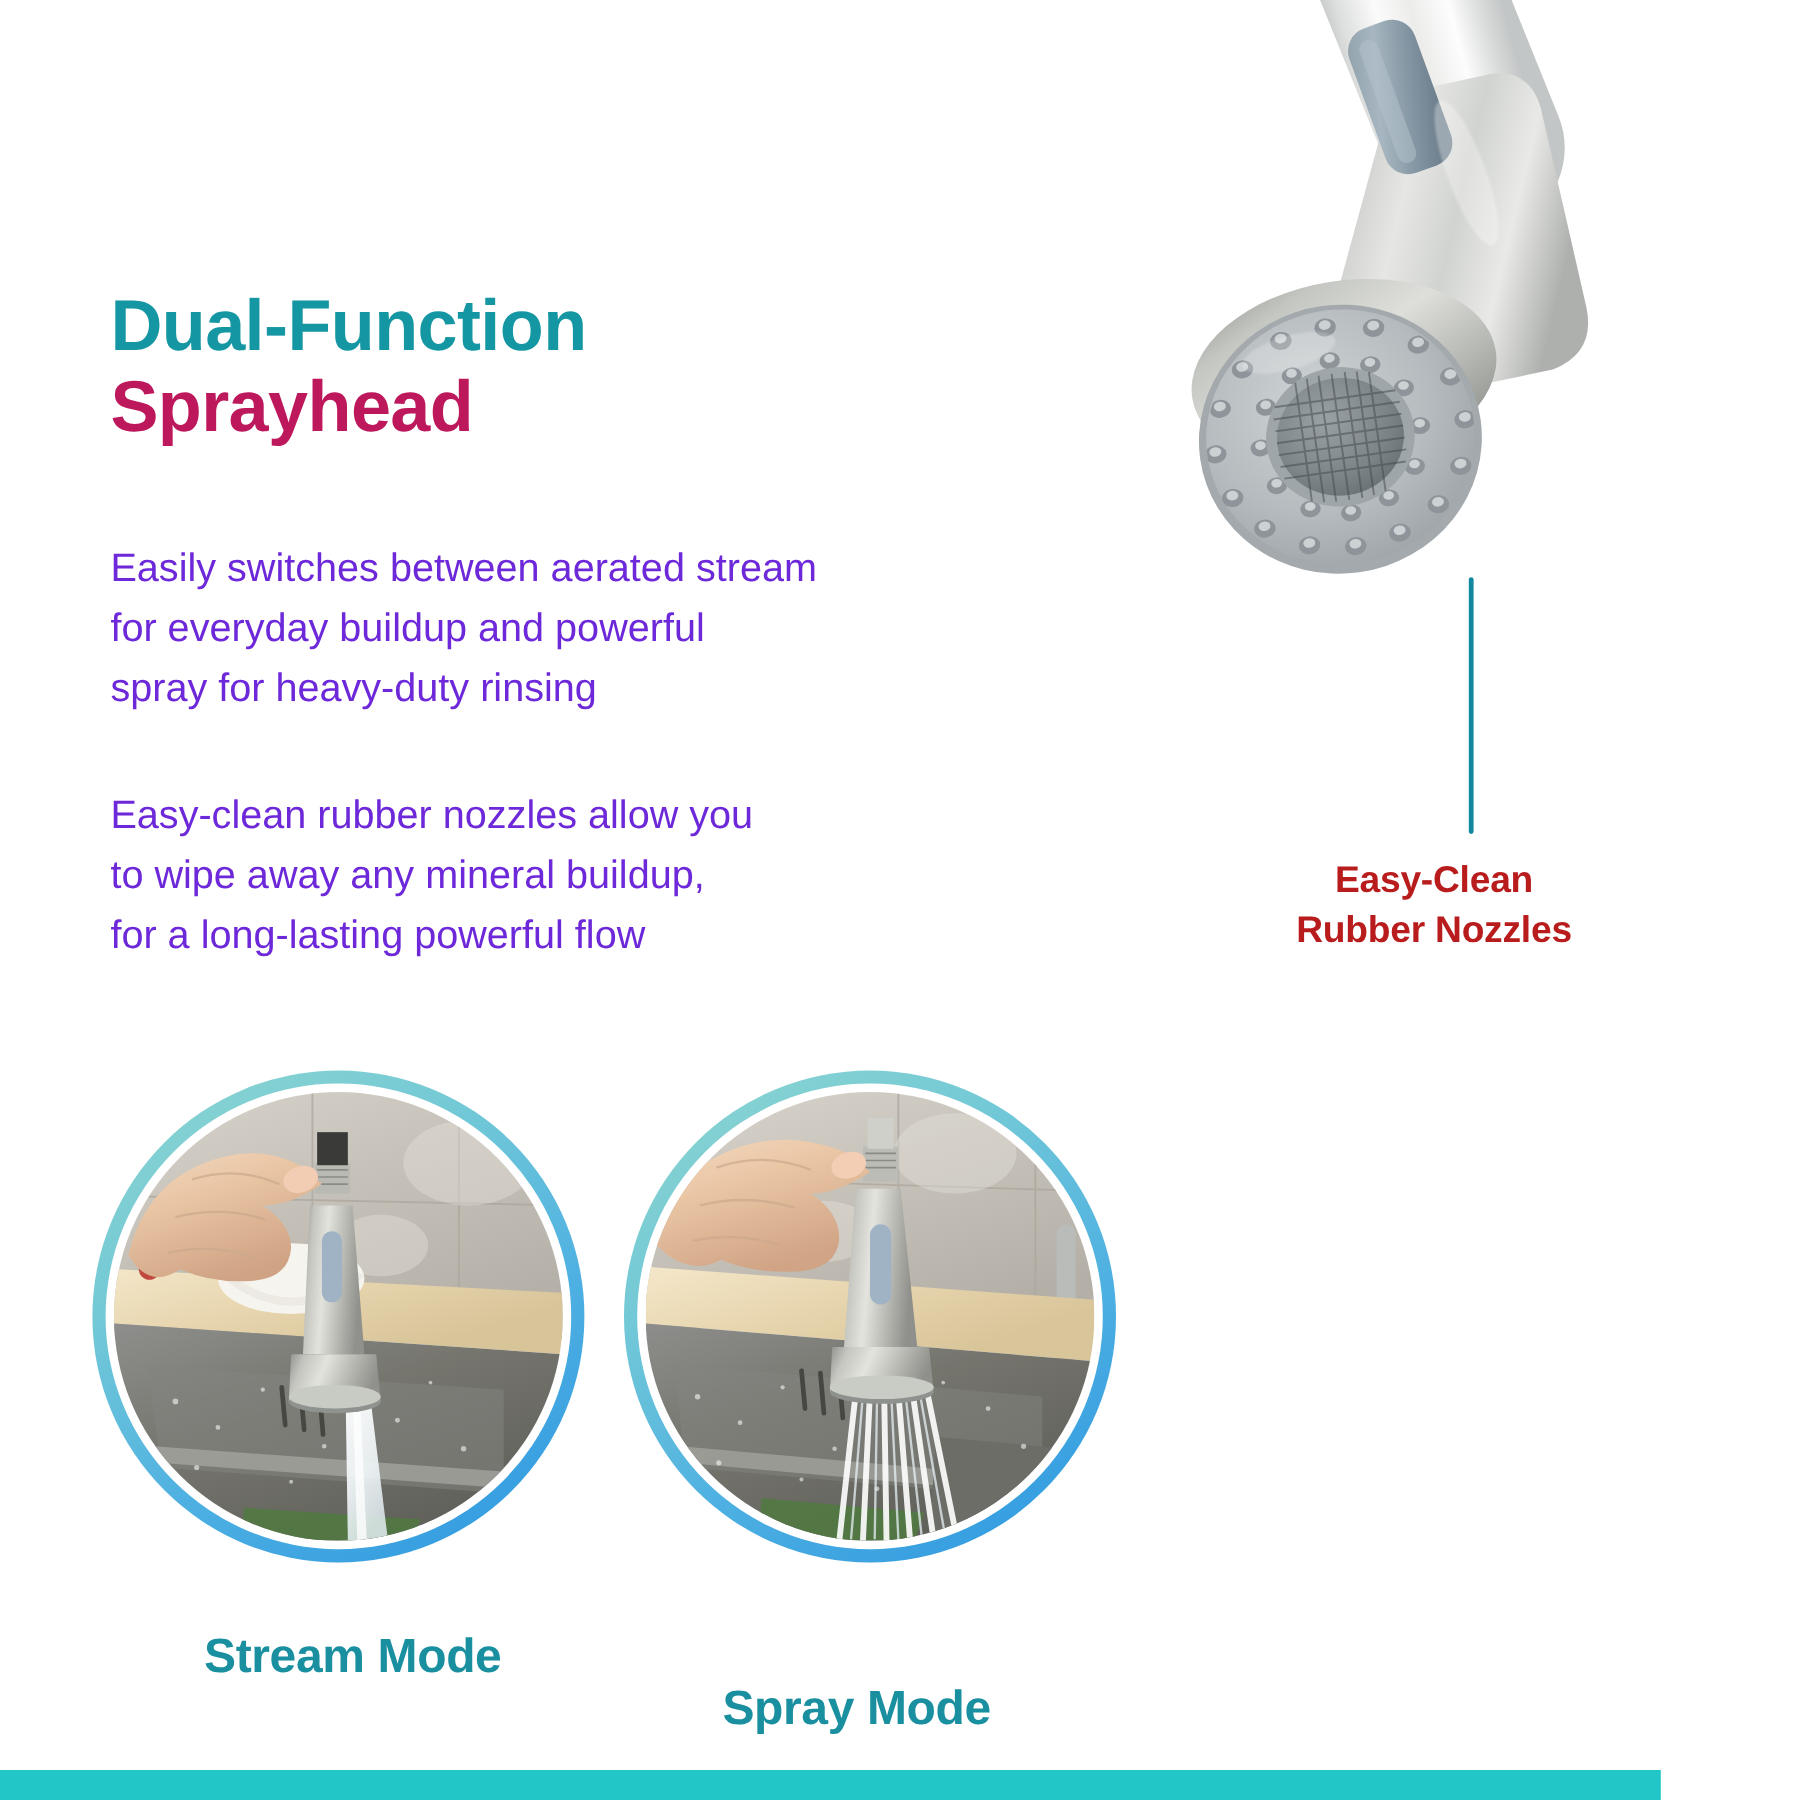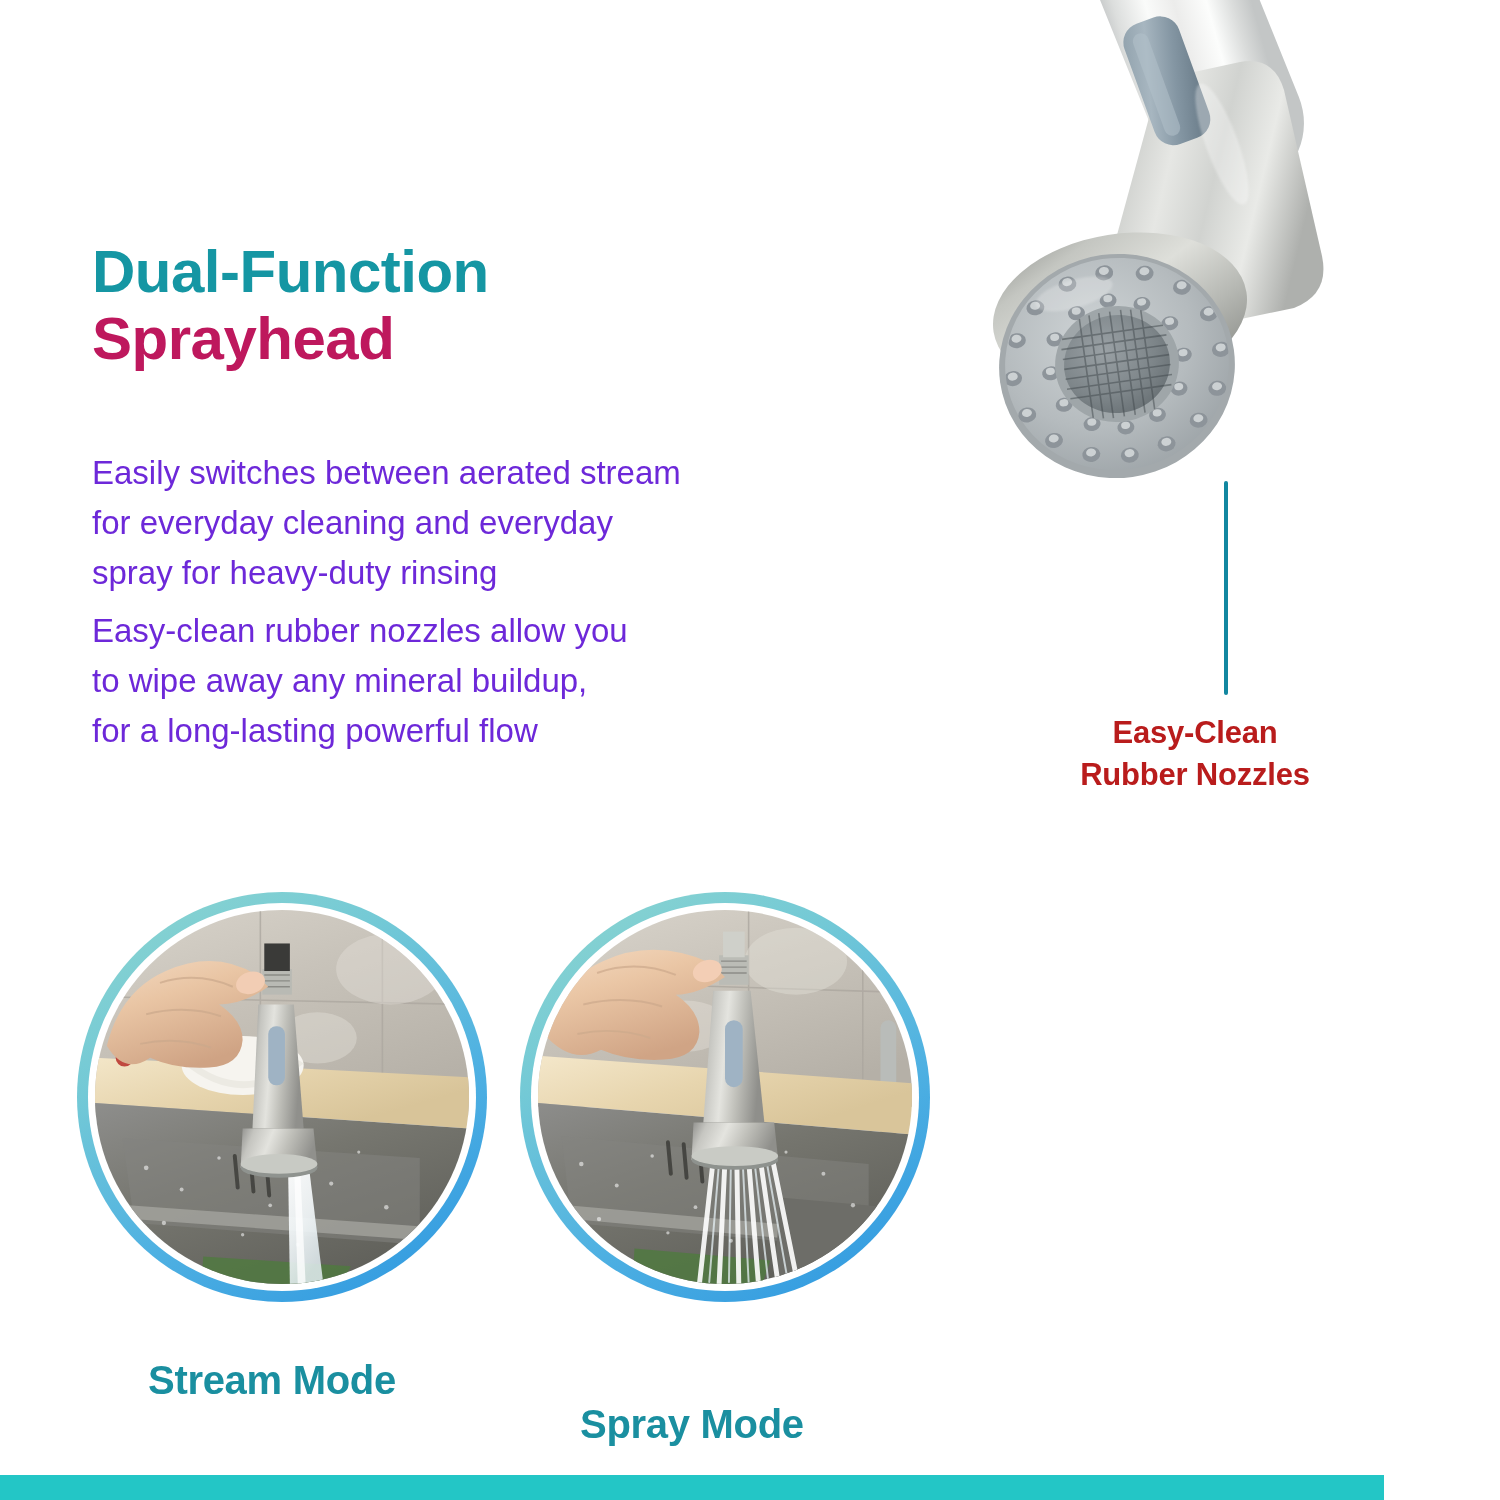--- a/index.html
+++ b/index.html
@@ -48,21 +48,21 @@
   .body-para {
     position: absolute;
     left: 92px;
     width: 760px;
     font-size: 33px;
     line-height: 1.52;
     color: #6d28d9;
     font-weight: 400;
   }
   .body-para-1 { top: 448px; }
-  .body-para-2 { top: 606px; }
+  .body-para-2 { top: 654px; }
   .body-para .ln { display: block; white-space: nowrap; }
 
   
   .hero {
     position: absolute;
     right: 0px;
     top: -6px;
     width: 430px;
     height: 500px;
   }
@@ -127,20 +127,21 @@
   .mode-photo svg { display: block; width: 100%; height: 100%; }
 
   
   .mode-caption {
     position: absolute;
     font-size: 40px;
     font-weight: 700;
     color: #1a8fa0;
     letter-spacing: -0.3px;
     white-space: nowrap;
+    margin-left: 22px;
   }
   .mode-caption.left  { left: 148px; top: 1358px; }
   .mode-caption.right { left: 580px; top: 1402px; }
 
   
   .bottom-bar {
     position: absolute;
     left: 0;
     bottom: 0;
     width: 1500px;
@@ -317,21 +318,21 @@
     </svg>
   </div>
 
   <div class="headline-block">
     <div class="headline-line1">Dual-Function</div>
     <div class="headline-line2">Sprayhead</div>
   </div>
 
   <div class="body-para body-para-1">
     <span class="ln">Easily switches between aerated stream</span>
-    <span class="ln">for everyday cleaning and everyday</span>
+    <span class="ln">for everyday buildup and powerful</span>
     <span class="ln">spray for heavy-duty rinsing</span>
   </div>
 
   <div class="body-para body-para-2">
     <span class="ln">Easy-clean rubber nozzles allow you</span>
     <span class="ln">to wipe away any mineral buildup,</span>
     <span class="ln">for a long-lasting powerful flow</span>
   </div>
 
   <div class="leader-line"></div>

